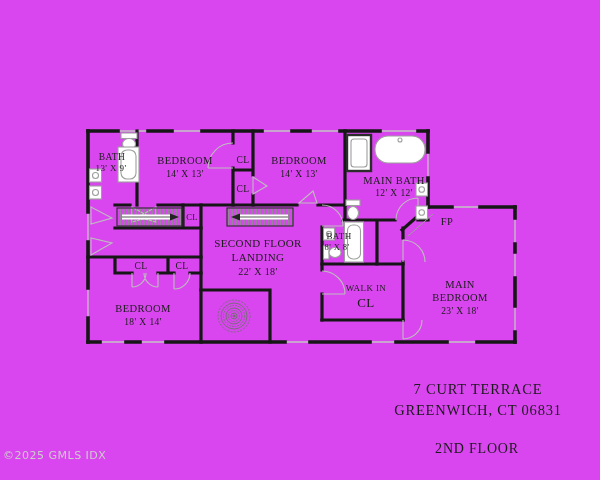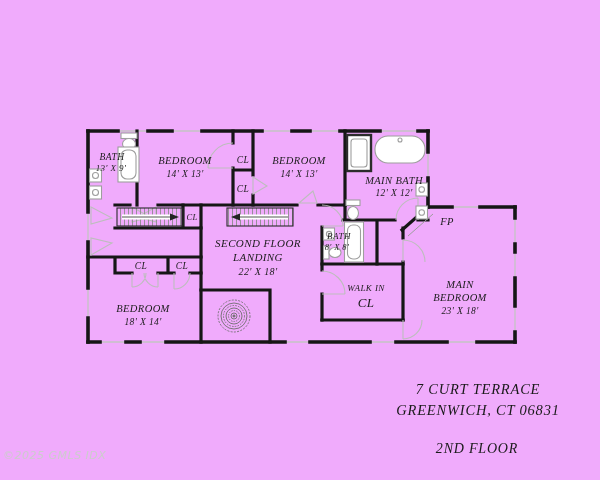--- a/index.html
+++ b/index.html
@@ -1,17 +1,17 @@
 <!DOCTYPE html>
 <html><head>
 <meta charset="utf-8">
 <style>
   html,body{margin:0;padding:0;background:#fff;}
-  .page{position:relative;width:600px;height:480px;background:#f0abfc;overflow:hidden;
-        font-family:"Liberation Serif", serif;font-style:italic;}
+  .page{position:relative;width:600px;height:480px;background:#d946ef;overflow:hidden;
+        font-family:"Liberation Serif", serif;}
   svg{position:absolute;left:0;top:0;}
   text{fill:#1c1c1c;}
   .lbl{font-family:"Liberation Serif", serif; text-anchor:middle; letter-spacing:0.4px;}
   .s85{font-size:8.5px;} .s9{font-size:9px;} .s95{font-size:9.5px;}
   .s10{font-size:10px;} .s105{font-size:10.5px;} .s11{font-size:11px;}
   .s13{font-size:13px;}
   .cap{font-family:"Liberation Serif", serif; text-anchor:middle; font-size:14.5px;
        letter-spacing:0.8px; fill:#1a1a1a;}
   .cap2{font-size:14px;}
   .wm{font-family:"DejaVu Sans", sans-serif; font-size:11px; fill:#cccccc;

